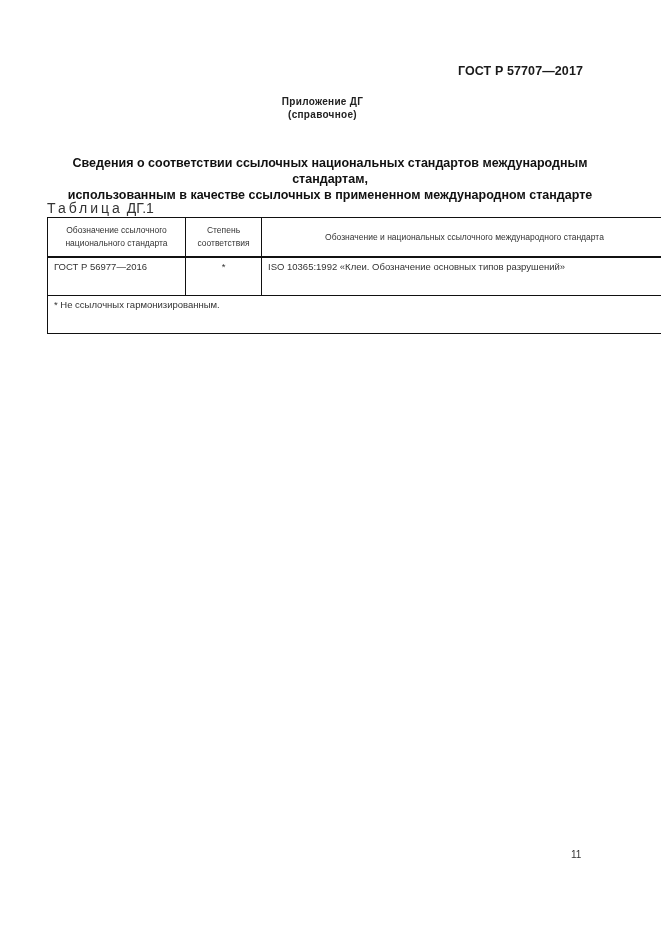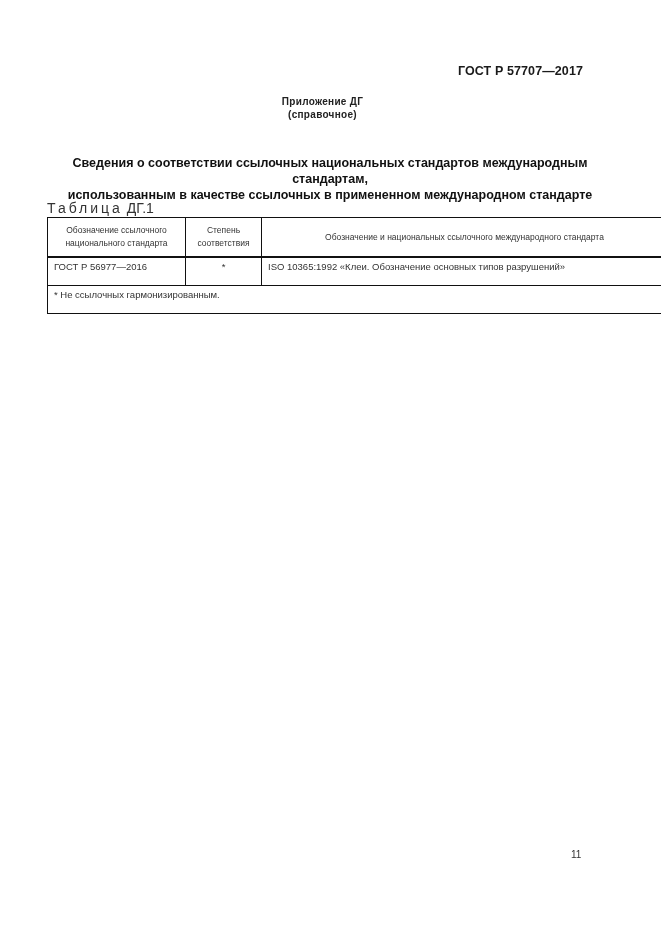--- a/index.html
+++ b/index.html
@@ -8,21 +8,21 @@
   .page-header { position:absolute; top:64px; right:78px; font-size:12.5px; font-weight:bold; letter-spacing:0.1px; }
   .appendix { position:absolute; top:95px; left:0; width:645px; text-align:center; font-size:10px; font-weight:bold; line-height:13px; letter-spacing:0.3px; color:#222; }
   .section-title { position:absolute; top:155px; left:40px; width:580px; text-align:center; font-size:12.5px; font-weight:bold; line-height:16px; color:#111; }
   .table-caption { position:absolute; top:200px; left:47px; font-size:14px; color:#333; }
   .table-caption .spaced { letter-spacing:3px; }
   table.ref { position:absolute; top:217px; left:47px; width:621px; border-collapse:collapse; font-size:9.5px; color:#333; }
   table.ref th, table.ref td { border:1px solid #111; }
   table.ref th { font-weight:normal; font-size:8.5px; line-height:13px; text-align:center; height:34px; padding:2px 4px; color:#333; }
   table.ref thead tr { border-bottom:2px solid #111; }
   table.ref thead th { border-bottom:2px solid #111; }
-  table.ref td { vertical-align:top; padding:3px 6px 0 6px; line-height:11px; height:24px; }
+  table.ref td { vertical-align:top; padding:3px 6px 10px 6px; line-height:11px; height:24px; }
   td.col1 { width:125px; }
   td.col2 { width:63px; text-align:center; }
   td.col3 { text-align:justify; }
   td.foot { height:12px; padding:2px 6px 2px 20px; font-size:9.5px; }
   .page-number { position:absolute; top:849px; left:571px; font-size:10px; color:#333; }
 </style>
 </head>
 <body>
 
 <div class="page-header">ГОСТ Р 57707—2017</div>

